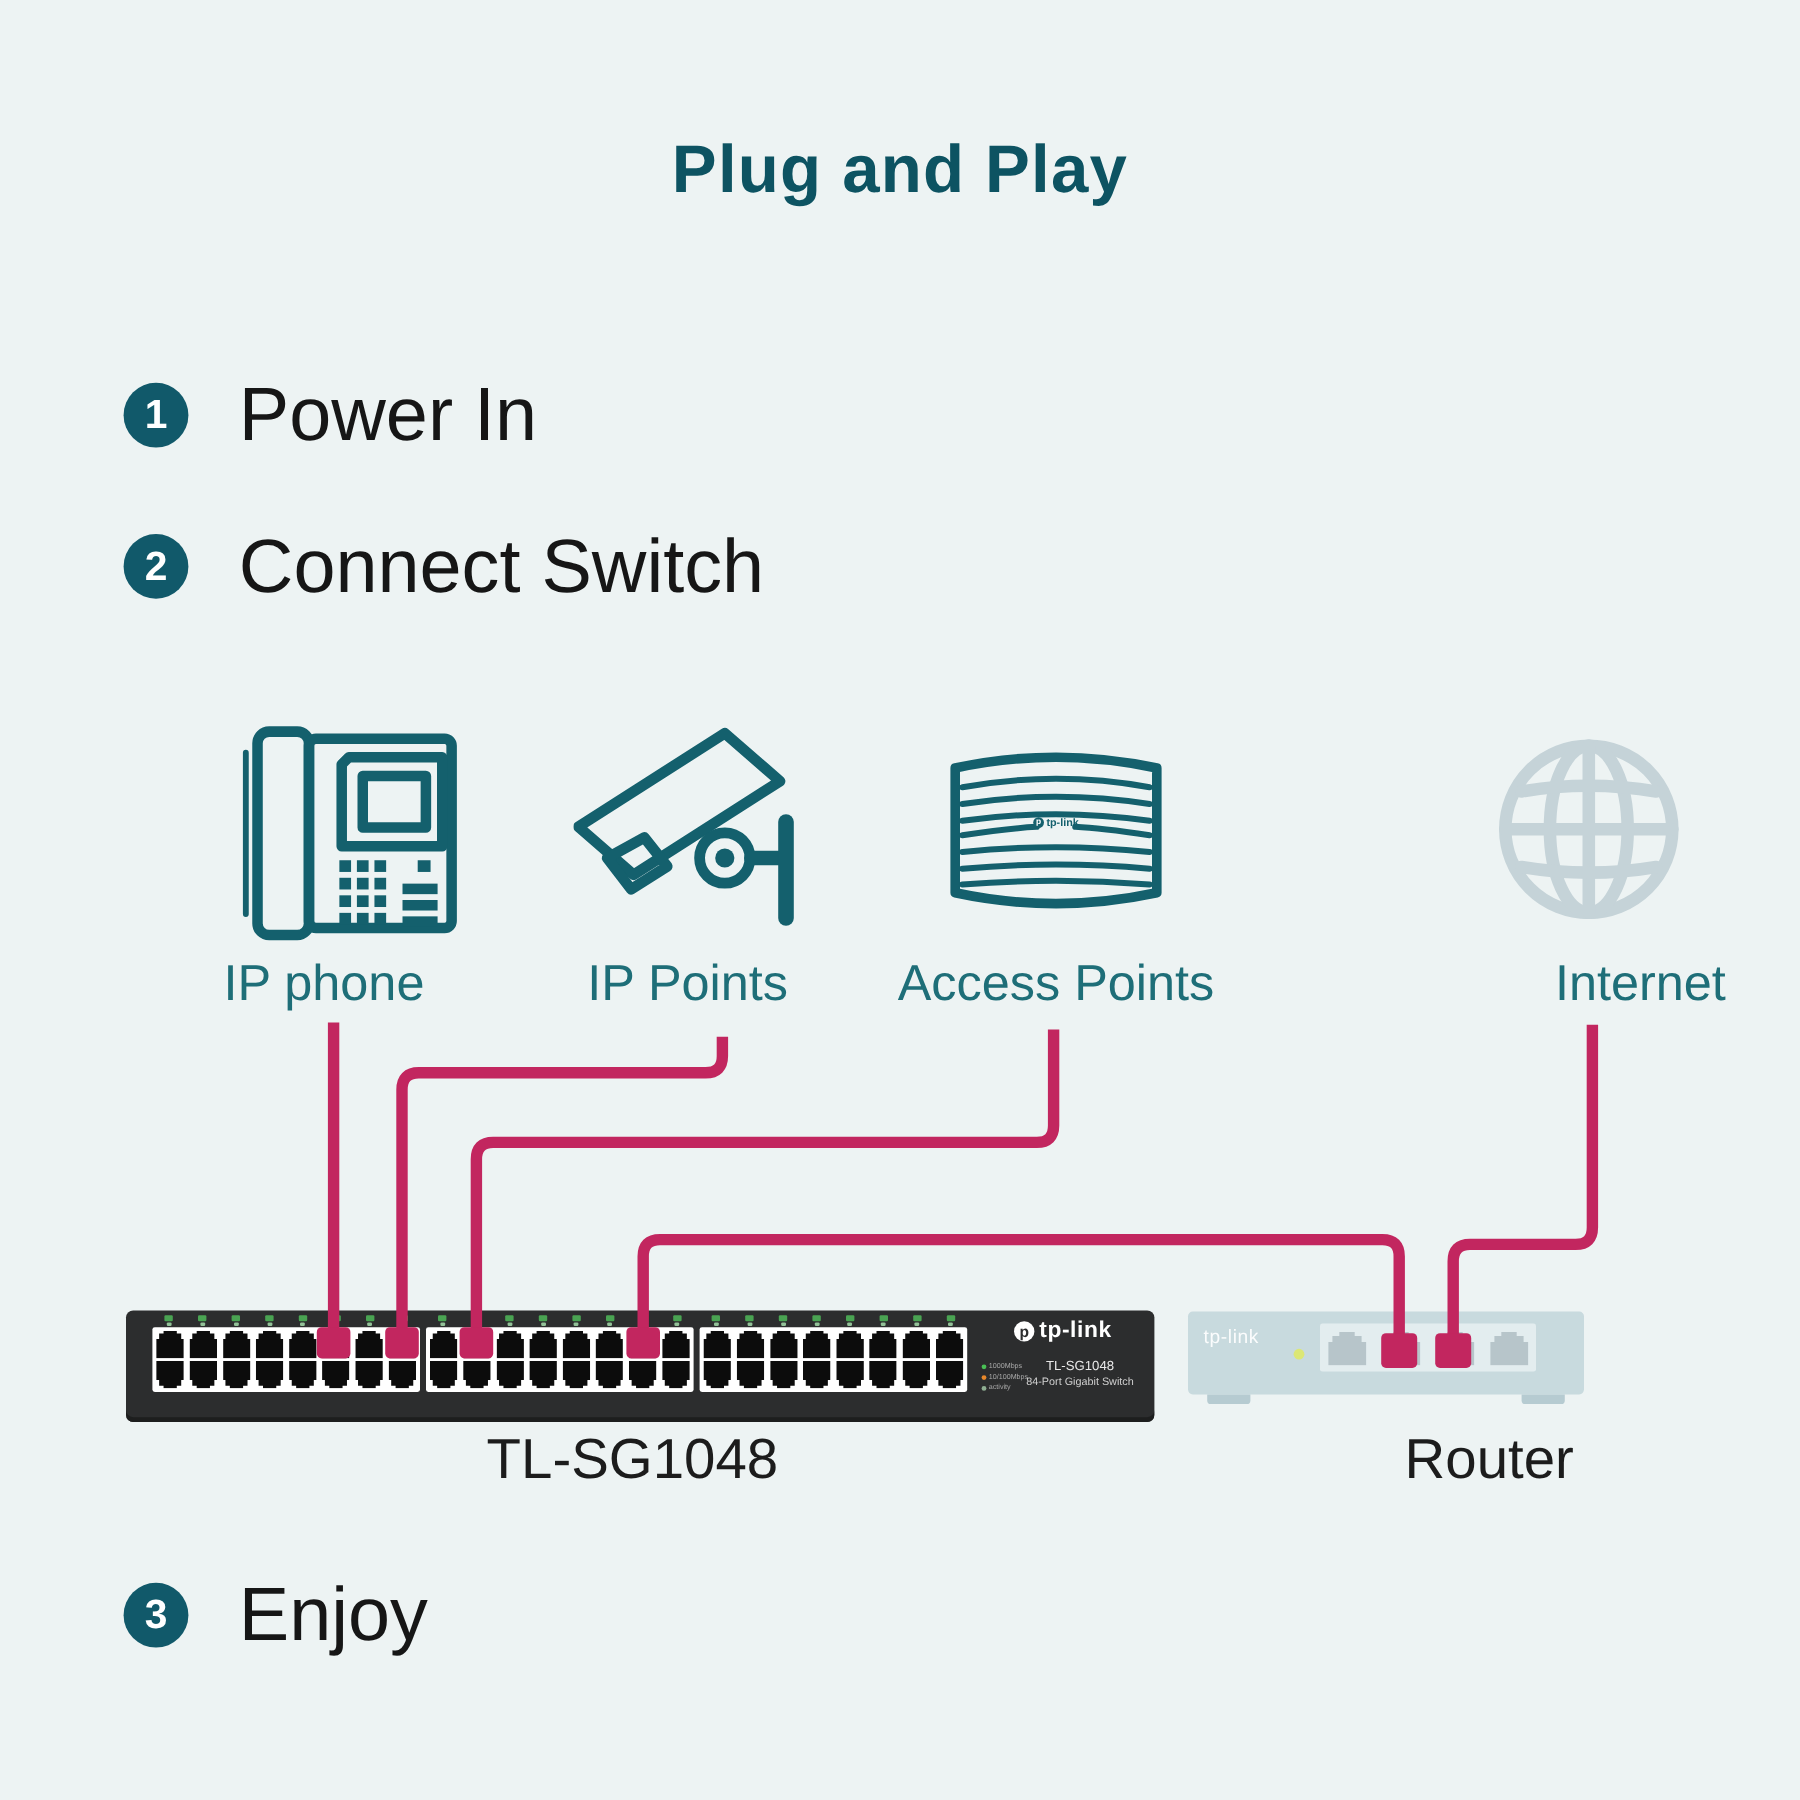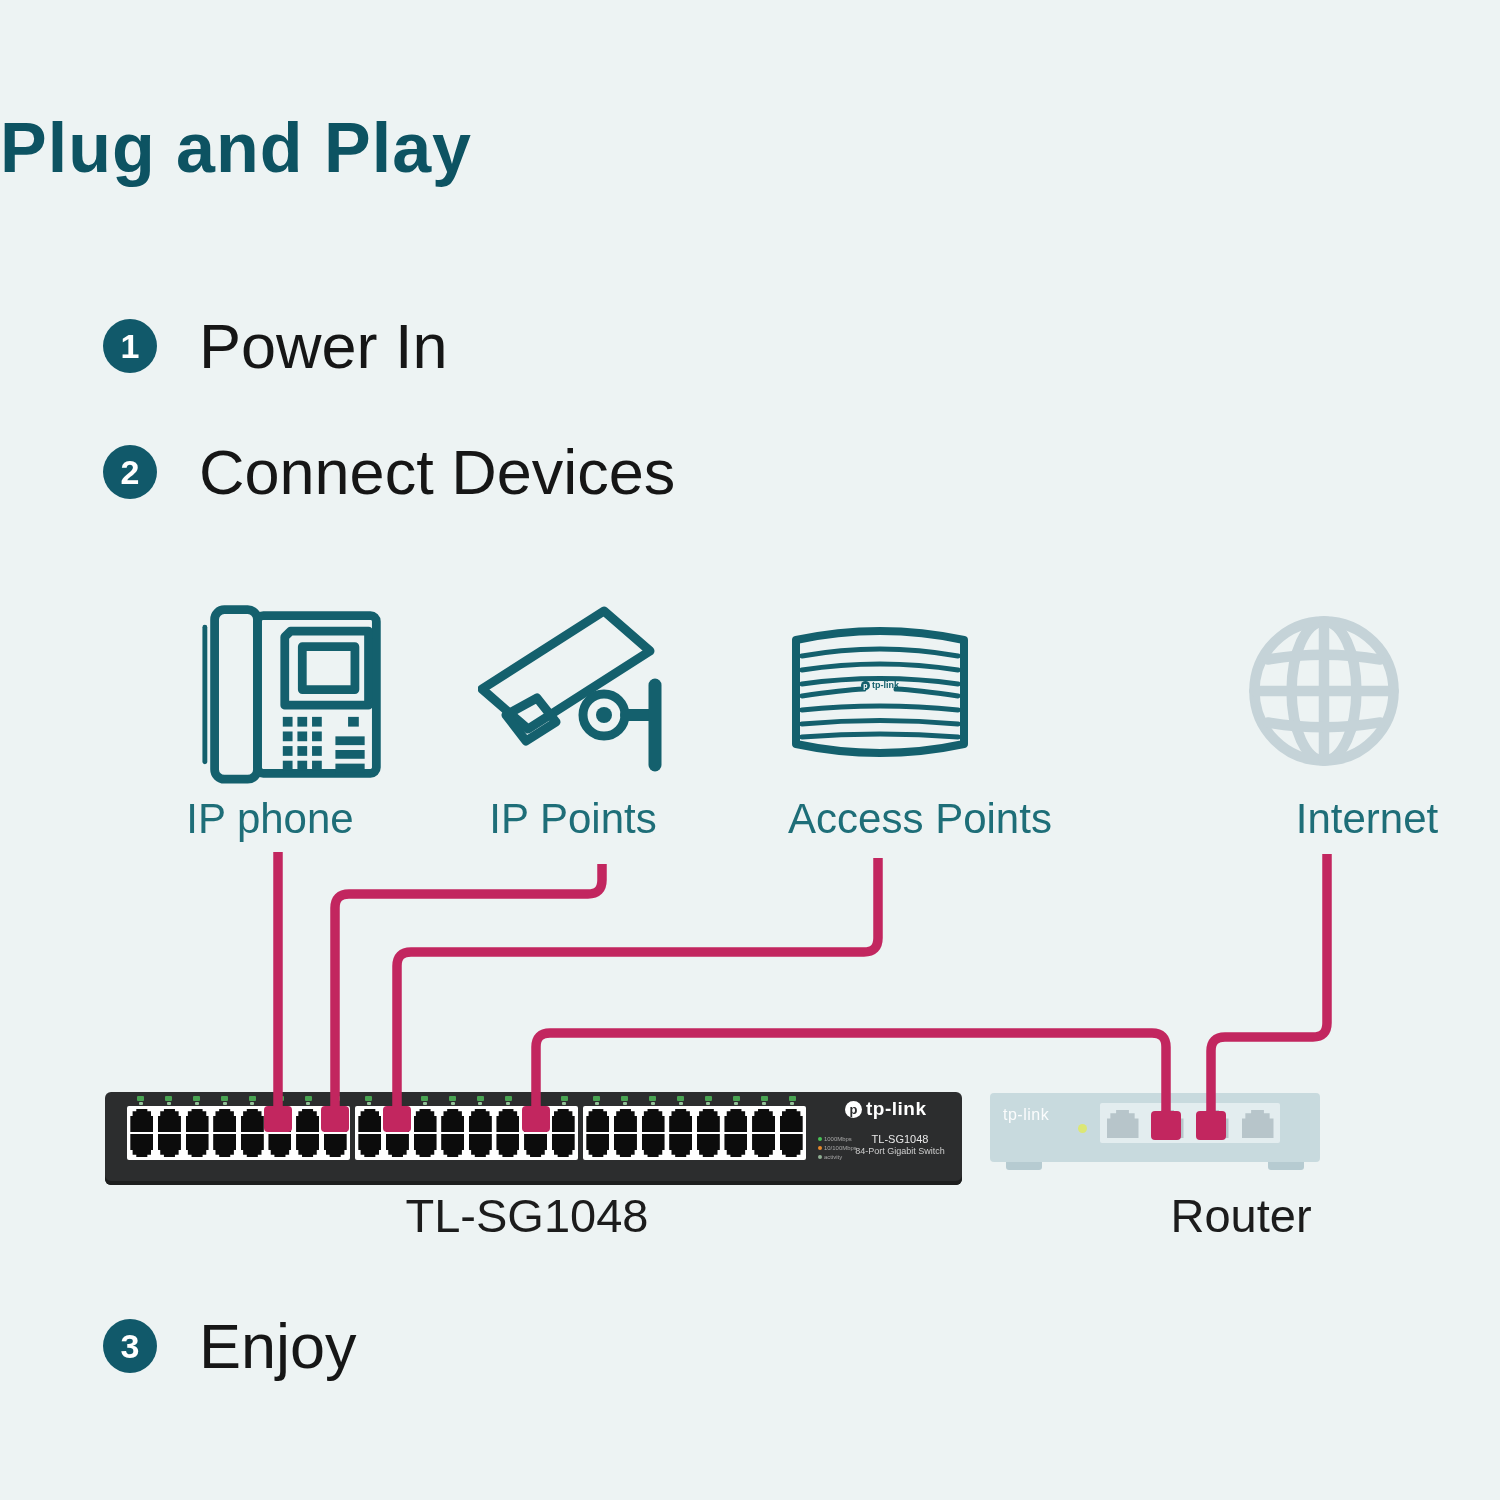--- a/index.html
+++ b/index.html
@@ -1,21 +1,21 @@
 <!DOCTYPE html>
 <html><head>
 <meta charset="utf-8">
 <style>
   html,body{margin:0;padding:0;}
   body{font-family:"Liberation Sans",sans-serif;background:#edf3f3;}
   .canvas{position:relative;width:1500px;height:1500px;background:#edf3f3;overflow:hidden;}
 
   
-  .title{position:absolute;left:0;top:108px;width:1500px;
-         font-size:70px;font-weight:bold;color:#0d5362;letter-spacing:1px;}
+  .title{position:absolute;left:0;top:108px;width:1500px;text-align:center;
+         font-size:56px;font-weight:bold;color:#0d5362;letter-spacing:1px;}
 
   
   .step{position:absolute;left:103px;display:flex;align-items:center;gap:42px;height:56px;}
   .step-num{width:54px;height:54px;border-radius:50%;background:#11596a;color:#fff;
             font-size:34px;font-weight:bold;display:flex;align-items:center;justify-content:center;flex:0 0 54px;}
   .step-label{font-size:63px;color:#161616;white-space:nowrap;}
   #step1{top:318px;} #step2{top:444px;} #step3{top:1318px;}
 
   
   .dev-label{position:absolute;transform:translateX(-50%);font-size:42px;color:#1e6e78;white-space:nowrap;top:795px;}
@@ -81,21 +81,21 @@
 <div class="canvas">
 
   <div class="title">Plug and Play</div>
 
   <div class="step" id="step1">
     <div class="step-num">1</div>
     <div class="step-label">Power In</div>
   </div>
   <div class="step" id="step2">
     <div class="step-num">2</div>
-    <div class="step-label">Connect Devices</div>
+    <div class="step-label">Connect Switch</div>
   </div>
   <div class="step" id="step3">
     <div class="step-num">3</div>
     <div class="step-label">Enjoy</div>
   </div>
 
   <svg class="icon-svg" style="left:197px;top:598px;" width="195" height="190" viewBox="0 0 200 195" fill="none" stroke="#14606d" stroke-width="9" stroke-linejoin="round" stroke-linecap="round">
     <line x1="8" y1="30" x2="8" y2="168" stroke-width="5"></line>
     <rect x="18" y="12" width="44" height="174" rx="10"></rect>
     <rect x="62" y="18" width="122" height="162" rx="6"></rect>
@@ -149,21 +149,21 @@
     <circle cx="85" cy="85" r="73"></circle>
     <ellipse cx="85" cy="85" rx="34" ry="73"></ellipse>
     <line x1="85" y1="12" x2="85" y2="158"></line>
     <line x1="12" y1="85" x2="158" y2="85"></line>
     <path d="M26,52 Q85,42 144,52"></path>
     <path d="M26,118 Q85,128 144,118"></path>
   </svg>
 
   <div class="dev-label" style="left:270px;">IP phone</div>
   <div class="dev-label" style="left:573px;">IP Points</div>
-  <div class="dev-label" style="left:920px;">Access Points</div>
+  <div class="dev-label" style="left:880px;">Access Points</div>
   <div class="dev-label" style="left:1323px;margin-left:44px;">Internet</div>
 
   <div class="sw-body"></div>
   <div class="sw-power">
     <div class="sw-power-led"></div>
     <div class="sw-power-label">Power</div>
   </div>
   <div class="sw-bank" id="bank1">
       <div class="ledrow">
         <div class="ledcell">

